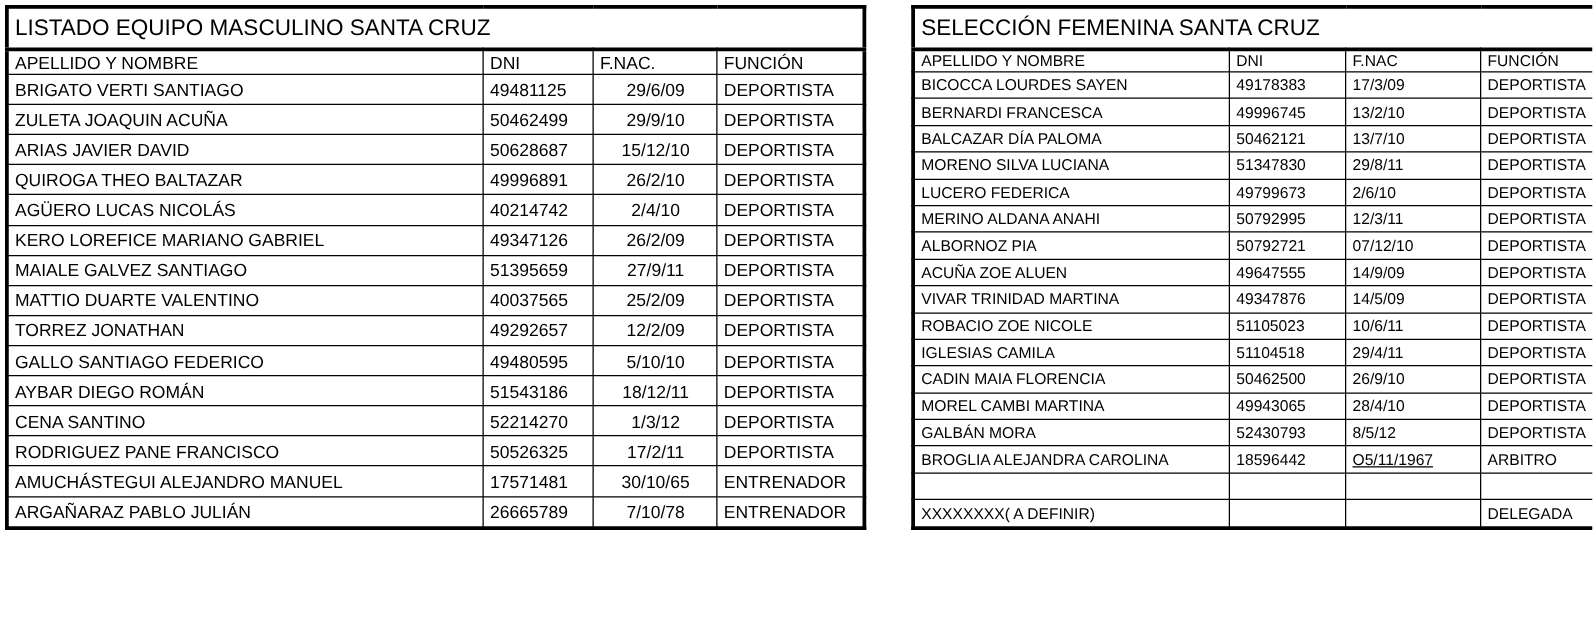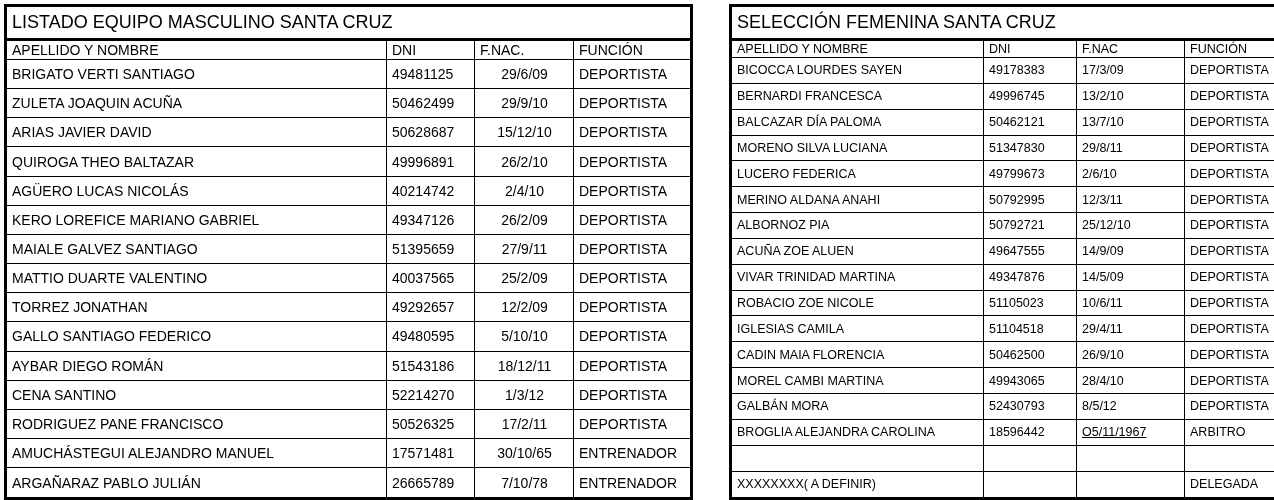--- a/index.html
+++ b/index.html
@@ -15,21 +15,21 @@
     padding: 4px 6px 4px 4px;
     display: flex;
     justify-content: space-between;
     font-family: "Liberation Sans", sans-serif;
     color: #000000;
     overflow: hidden;
   }
   table.roster {
     border-collapse: collapse;
     table-layout: fixed;
-    height: 496px;
+    height: 420px;
   }
   table.roster th, table.roster td {
     border: 1.5px solid #000000;
     box-sizing: border-box;
     padding: 1px 4px 1px 5px;
     white-space: nowrap;
     overflow: hidden;
     font-weight: normal;
     text-align: left;
     vertical-align: middle;
@@ -224,21 +224,21 @@
         </tr>
         <tr>
           <td class="col-apellido-y-nombre">MERINO ALDANA ANAHI</td>
           <td class="col-dni">50792995</td>
           <td class="col-fnac">12/3/11</td>
           <td class="col-funcion">DEPORTISTA</td>
         </tr>
         <tr>
           <td class="col-apellido-y-nombre">ALBORNOZ PIA</td>
           <td class="col-dni">50792721</td>
-          <td class="col-fnac">25/12/10</td>
+          <td class="col-fnac">07/12/10</td>
           <td class="col-funcion">DEPORTISTA</td>
         </tr>
         <tr>
           <td class="col-apellido-y-nombre">ACUÑA ZOE ALUEN</td>
           <td class="col-dni">49647555</td>
           <td class="col-fnac">14/9/09</td>
           <td class="col-funcion">DEPORTISTA</td>
         </tr>
         <tr>
           <td class="col-apellido-y-nombre">VIVAR TRINIDAD MARTINA</td>

